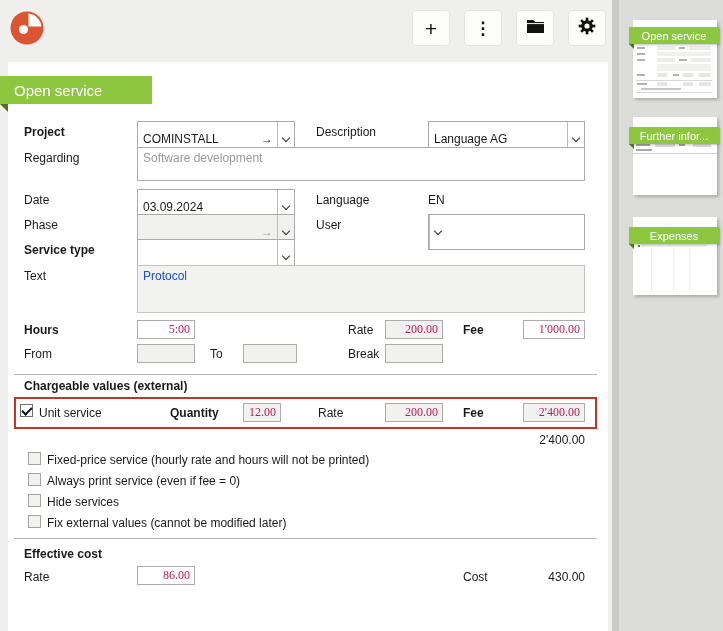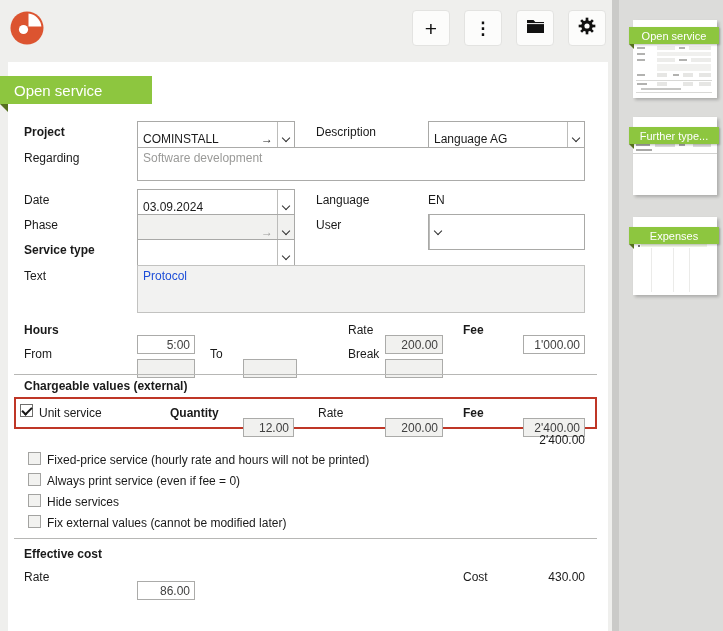--- a/index.html
+++ b/index.html
@@ -49,22 +49,22 @@
   .txtbox {
     position:absolute; background:#fff; border:1px solid #ababa9;
     font-family:"Liberation Sans", sans-serif; font-size:12px; padding:3px 5px;
     resize:none; color:#1d4ed8; outline:none;
   }
   .txtbox::placeholder { color:#9a9a98; }
   .txtbox--gray { background:#f2f2f1; border-color:#c2c2c0; }
 
   .num {
     position:absolute; height:19px; border:1px solid #ababa9; background:#fff;
-    font-family:Liberation Sans, sans-serif; font-size:12px; text-align:right;
-    padding:0 4px; color:#404040; outline:none;margin-top:15px;
+    font-family:Liberation Serif, serif; font-size:12px; text-align:right;
+    padding:0 4px; color:#be185d; outline:none;
   }
   .num--gray { background:#f1f1ef; }
 
   .hr { position:absolute; left:14px; width:583px; height:1px; background:#b7b7b5; }
 
   .red-box { position:absolute; left:14px; top:397px; width:583px; height:32px;
     border:2px solid #bf3626; background:transparent; }
 
   .chk { position:absolute; width:13px; height:13px; background:#f2f2f0;
     border:1px solid #a3a3a1; cursor:pointer; }
@@ -205,21 +205,21 @@
   <span class="lbl" style="left:348px; top:347px;">Break</span>
   <input class="num num--gray" style="left: 385px; top: 344px; width: 58px;" readonly="" value="">
 
   <div class="hr" style="top:374px;"></div>
   <span class="lbl b" style="left:24px; top:379px;">Chargeable values (external)</span>
 
   <div class="red-box"></div>
   <div class="chk chk--checked" style="left:20px; top:404px;"></div>
   <span class="lbl" style="left:39px; top:406px;">Unit service</span>
   <span class="lbl b" style="left:170px; top:406px;">Quantity</span>
-  <input class="num num--gray" style="left: 243px; top: 403px; width: 51px;" readonly="" value="12.00">
+  <input class="num num--gray" style="left: 243px; top: 403px; width: 38px;" readonly="" value="12.00">
   <span class="lbl" style="left:318px; top:406px;">Rate</span>
   <input class="num num--gray" style="left: 385px; top: 403px; width: 58px;" readonly="" value="200.00">
   <span class="lbl b" style="left:463px; top:406px;">Fee</span>
   <input class="num num--gray" style="left: 523px; top: 403px; width: 62px;" readonly="" value="2'400.00">
 
   <span class="val" style="right:138px; top:433px; width:100px;">2'400.00</span>
 
   <div class="chk" style="left:28px; top:452px;"></div>
   <span class="lbl" style="left:47px; top:453px;">Fixed-price service (hourly rate and hours will not be printed)</span>
   <div class="chk" style="left:28px; top:473px;"></div>
@@ -274,21 +274,21 @@
   <div class="thumb-page" style="top:117px;">
     <div class="mini">
       <i style="left:3px;  top:27px; width:14px; height:2px; background:#a8a8a6;"></i>
       <i style="left:22px; top:26px; width:20px; height:4px; background:#dcdcda;"></i>
       <i style="left:46px; top:27px; width:6px;  height:2px; background:#a8a8a6;"></i>
       <i style="left:60px; top:26px; width:18px; height:4px; background:#dcdcda;"></i>
       <i style="left:3px;  top:32px; width:16px; height:2px; background:#a8a8a6;"></i>
       <i style="left:0;    top:36px; width:84px; height:1px; background:#d2d2d0;"></i>
     </div>
   </div>
-  <div class="thumb-label" style="top:127px;">Further type...</div>
+  <div class="thumb-label" style="top:127px;">Further infor...</div>
   <svg class="fold" style="left:629px; top:144px;" width="5" height="5">
     <polygon points="0,0 5,0 5,5" fill="#55701e"></polygon>
   </svg>
 
   <div class="thumb-page" style="top:217px;">
     <div class="mini">
       <i style="left:5px;  top:28px; width:2px;  height:2px; background:#777;"></i>
       <i style="left:8px;  top:27px; width:66px; height:3px; background:#edf3e2;"></i>
       <i style="left:18px; top:31px; width:1px;  height:44px; background:#ebebe9;"></i>
       <i style="left:40px; top:31px; width:1px;  height:44px; background:#ebebe9;"></i>

